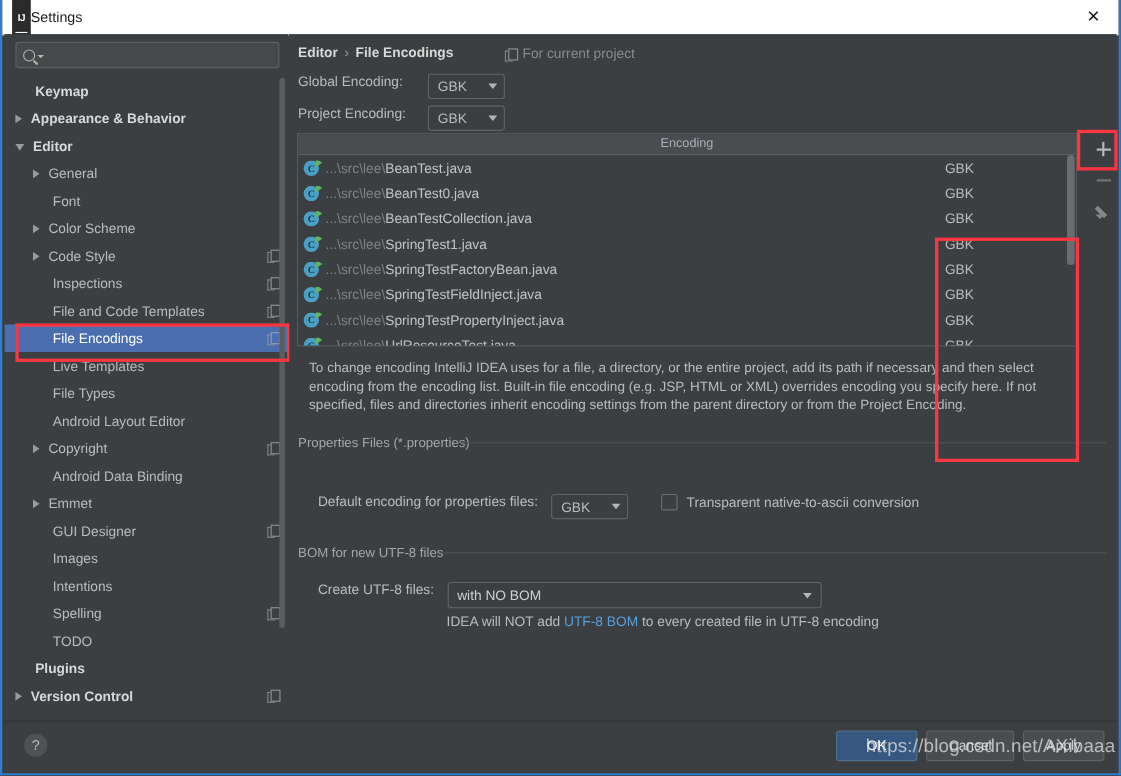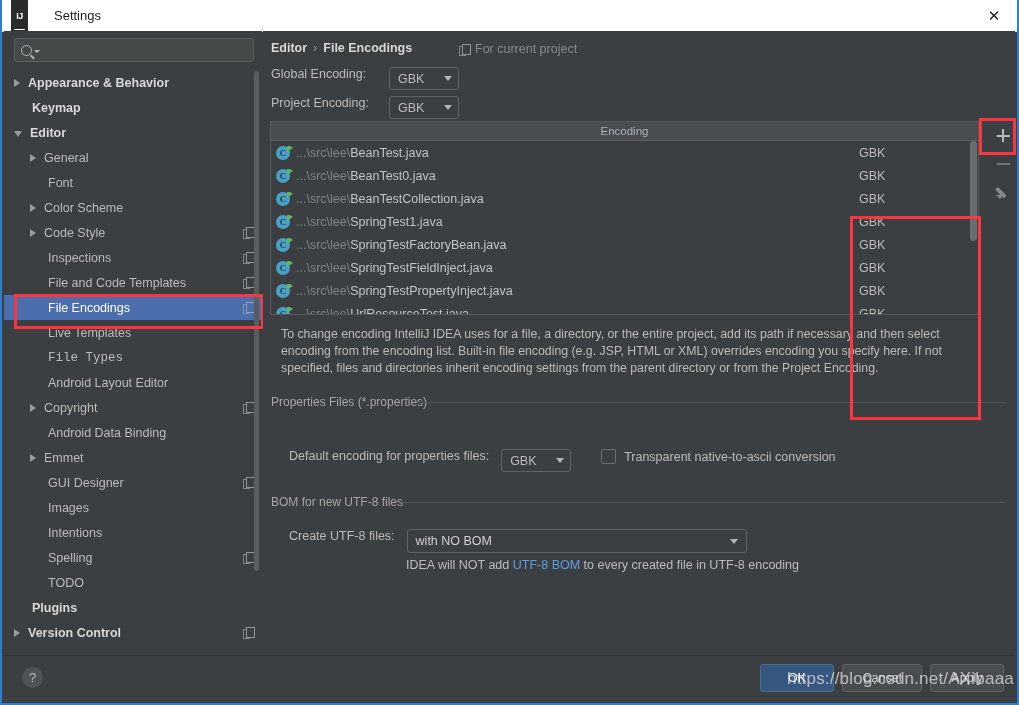--- a/index.html
+++ b/index.html
@@ -35,21 +35,21 @@
     display: flex; align-items: center; justify-content: center;
     color: #ffffff; font-size: 9px; font-weight: bold;
     letter-spacing: -0.5px;
     font-family: Liberation Sans, sans-serif;
     position: relative;
   }
   .tb-icon::after{
     content:""; position:absolute; left:3px; right:3px; bottom:2.5px; height:1.5px; background:#fff;
   }
   .tb-title {
-    margin-left: 26px; color: #1c1c1c; font-size: 13px;
+    margin-left: 0; color: #1c1c1c; font-size: 13px;
   }
   .tb-close {
     position: absolute; right: 0; top: 0; width: 46px; height: 31px;
     display: flex; align-items: center; justify-content: center;
     color: #1c1c1c; font-size: 15px; line-height: 1;
     cursor: pointer;
   }
 
   
   .sidebar {
@@ -298,27 +298,27 @@
 
   <div class="sidebar">
     <div class="search-wrap">
       <div class="search-box">
         <span class="mag"></span>
         <span class="mag-arrow"></span>
         <input class="search-input" type="text" value="" style="">
       </div>
     </div>
     <div class="tree" id="tree">
+        <div class="tree-row" style="padding-left: 28px;">
+          <span class="arrow none" style="margin-right: 0px;"></span>
+          <span class="tr-label bold">Keymap</span>
+        </div>
         <div class="tree-row" style="padding-left: 10px;">
           <span class="arrow " style="margin-right: 8px;"></span>
           <span class="tr-label bold">Appearance &amp; Behavior</span>
-        </div>
-        <div class="tree-row" style="padding-left: 28px;">
-          <span class="arrow none" style="margin-right: 0px;"></span>
-          <span class="tr-label bold">Keymap</span>
         </div>
         <div class="tree-row" style="padding-left: 10px;">
           <span class="arrow down" style="margin-right: 8px;"></span>
           <span class="tr-label bold">Editor</span>
         </div>
         <div class="tree-row" style="padding-left: 26px;">
           <span class="arrow " style="margin-right: 8px;"></span>
           <span class="tr-label">General</span>
         </div>
         <div class="tree-row" style="padding-left: 44px; text-align: center;">
@@ -346,21 +346,21 @@
         </div>
         <div class="tree-row sel" style="padding-left: 44px;">
           <span class="arrow none" style="margin-right: 0px;"></span>
           <span class="tr-label">File Encodings</span>
           <span class="badge-ico"></span>
         </div>
         <div class="tree-row" style="padding-left: 44px;">
           <span class="arrow none" style="margin-right: 0px;"></span>
           <span class="tr-label">Live Templates</span>
         </div>
-        <div class="tree-row" style="padding-left: 44px; font-family: Liberation Mono, monospace;">
+        <div class="tree-row" style="padding-left: 44px;">
           <span class="arrow none" style="margin-right: 0px;"></span>
           <span class="tr-label">File Types</span>
         </div>
         <div class="tree-row" style="padding-left: 44px;">
           <span class="arrow none" style="margin-right: 0px;"></span>
           <span class="tr-label">Android Layout Editor</span>
         </div>
         <div class="tree-row" style="padding-left: 26px;">
           <span class="arrow " style="margin-right: 8px;"></span>
           <span class="tr-label">Copyright</span>

